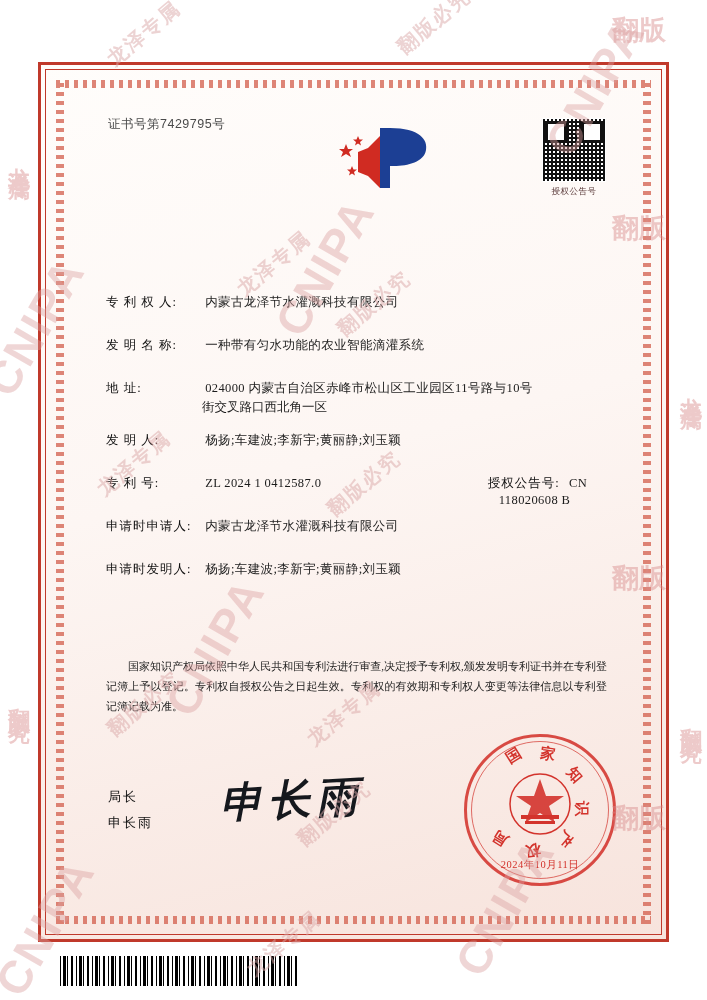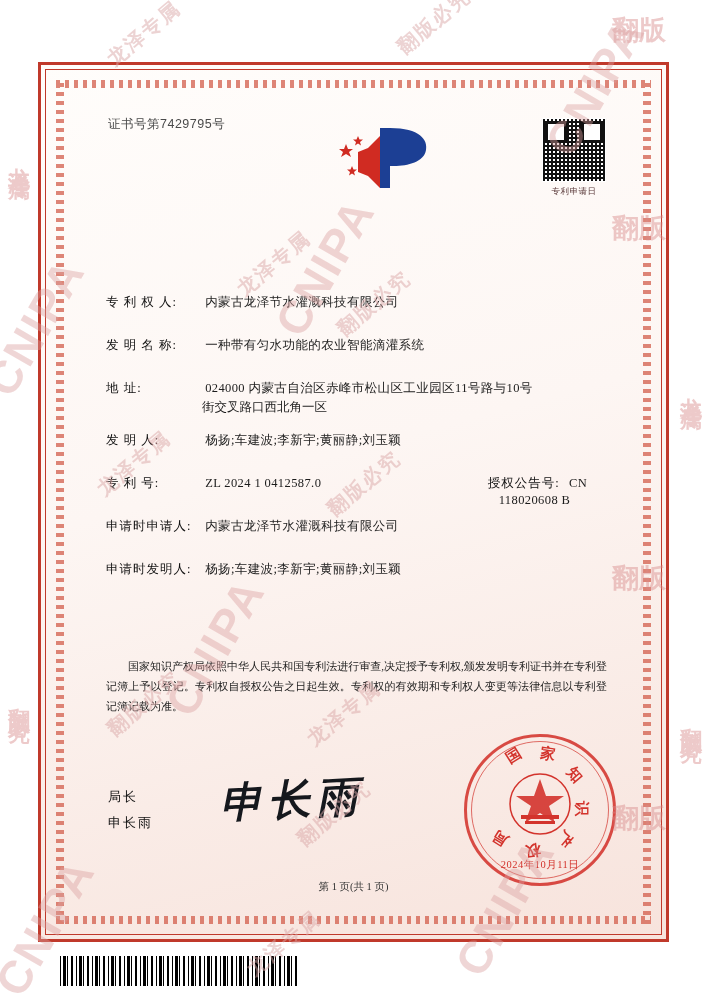--- a/index.html
+++ b/index.html
@@ -339,21 +339,21 @@
         <g fill="#d02b22">
           <polygon points="18,22 20,27 25,27 21,30 23,35 18,32 13,35 15,30 11,27 16,27"></polygon>
           <polygon points="30,14 31.5,17.5 35,17.5 32,20 33,23.5 30,21.5 27,23.5 28,20 25,17.5 28.5,17.5"></polygon>
           <polygon points="24,44 25.5,47.5 29,47.5 26,50 27,53.5 24,51.5 21,53.5 22,50 19,47.5 22.5,47.5"></polygon>
         </g>
       </svg>
     </div>
 
     <div id="qr-block">
       <div id="qr-code"></div>
-      <div id="qr-caption">专利申请日</div>
+      <div id="qr-caption">授权公告号</div>
     </div>
 
 
     <div class="fields">
 
       <div class="frow gap-lg">
         <span class="flabel">专 利 权 人:</span>
         <span class="fvalue">内蒙古龙泽节水灌溉科技有限公司</span>
       </div>
 
@@ -419,21 +419,20 @@
           <span class="seal-arc-char" style="transform: translate(1.73977px, -66.3377px) rotate(8.66667deg);">家</span>
           <span class="seal-arc-char" style="transform: translate(36.9938px, -46.7961px) rotate(49.3333deg);">知</span>
           <span class="seal-arc-char" style="transform: translate(51px, -9px) rotate(90deg);">识</span>
           <span class="seal-arc-char" style="transform: translate(36.9938px, 28.7961px) rotate(130.667deg);">产</span>
           <span class="seal-arc-char" style="transform: translate(1.73977px, 48.3377px) rotate(171.333deg);">权</span>
           <span class="seal-arc-char" style="transform: translate(-37.7353px, 40.1868px) rotate(212deg);">局</span>
         </div>
       <div id="seal-date">2024年10月11日</div>
     </div>
 
-    <div id="page-footer">第 1 页(共 1 页)</div>
   </div>
 </div>
 
 <div id="barcode"></div>
 
 <div id="watermark-layer">
   <div class="wm wm-big" style="left:612px; top:12px;">翻版</div>
   <div class="wm wm-big" style="left:612px; top:210px;">翻版</div>
   <div class="wm wm-big" style="left:612px; top:560px;">翻版</div>
   <div class="wm wm-big" style="left:612px; top:800px;">翻版</div>

